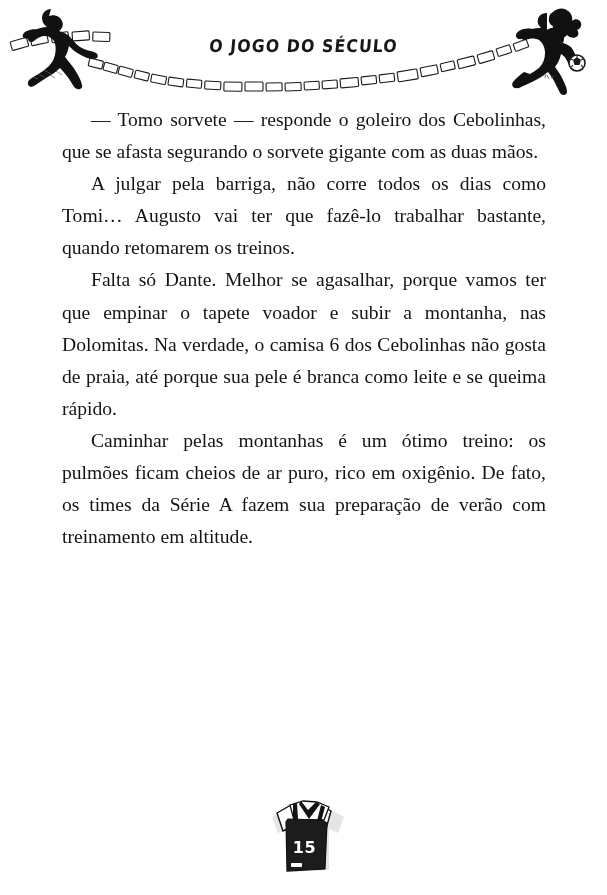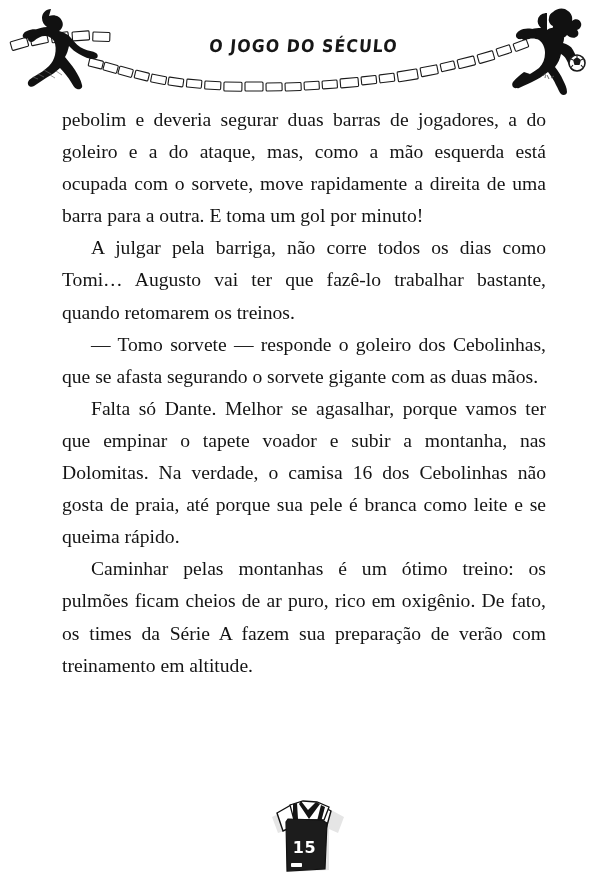--- a/index.html
+++ b/index.html
@@ -251,24 +251,23 @@
 
     <g fill="none" stroke="#555555" stroke-width="0.9">
       <path d="M543,76 c2,-4 3,-1 2,2 M547,75 l2,4 M551,78 l3,-2"></path>
     </g>
   </svg>
 
   <div class="chapter-title">O JOGO DO SÉCULO</div>
 </div>
 
 <div class="page-body">
-  <p class="para">pebolim e deveria segurar duas barras de jogadores, a do goleiro e a do ataque, mas, como a mão esquerda está ocupada com o sorvete, move rapidamente a direita de uma barra para a outra. E toma um gol por minuto!</p>
+  <p class="para indent last-line-left">— Tomo sorvete — responde o goleiro dos Cebolinhas, que se afasta segurando o sorvete gigante com as duas mãos.</p>
   <p class="para indent last-line-left">A julgar pela barriga, não corre todos os dias como Tomi… Augusto vai ter que fazê-lo trabalhar bastante, quando retomarem os treinos.</p>
-  <p class="para indent last-line-left">— Tomo sorvete — responde o goleiro dos Cebolinhas, que se afasta segurando o sorvete gigante com as duas mãos.</p>
-  <p class="para indent last-line-left">Falta só Dante. Melhor se agasalhar, porque vamos ter que empinar o tapete voador e subir a montanha, nas Dolomitas. Na verdade, o camisa 16 dos Cebolinhas não gosta de praia, até porque sua pele é branca como leite e se queima rápido.</p>
+  <p class="para indent last-line-left">Falta só Dante. Melhor se agasalhar, porque vamos ter que empinar o tapete voador e subir a montanha, nas Dolomitas. Na verdade, o camisa 6 dos Cebolinhas não gosta de praia, até porque sua pele é branca como leite e se queima rápido.</p>
   <p class="para indent last-line-left">Caminhar pelas montanhas é um ótimo treino: os pulmões ficam cheios de ar puro, rico em oxigênio. De fato, os times da Série A fazem sua preparação de verão com treinamento em altitude.</p>
 </div>
 
 <div class="page-footer">
   <div class="jersey-wrap">
     <svg viewBox="0 0 96 92" width="96" height="92">
 
       <g opacity="0.25">
         <path d="M24,16 l13,-6 l22,0 l14,6 l11,6 l-6,16 l-9,-4 l0,41 l-42,2 l0,-42 l-9,3 l-6,-16 z" fill="#999999" transform="translate(3,3)"></path>
       </g>

